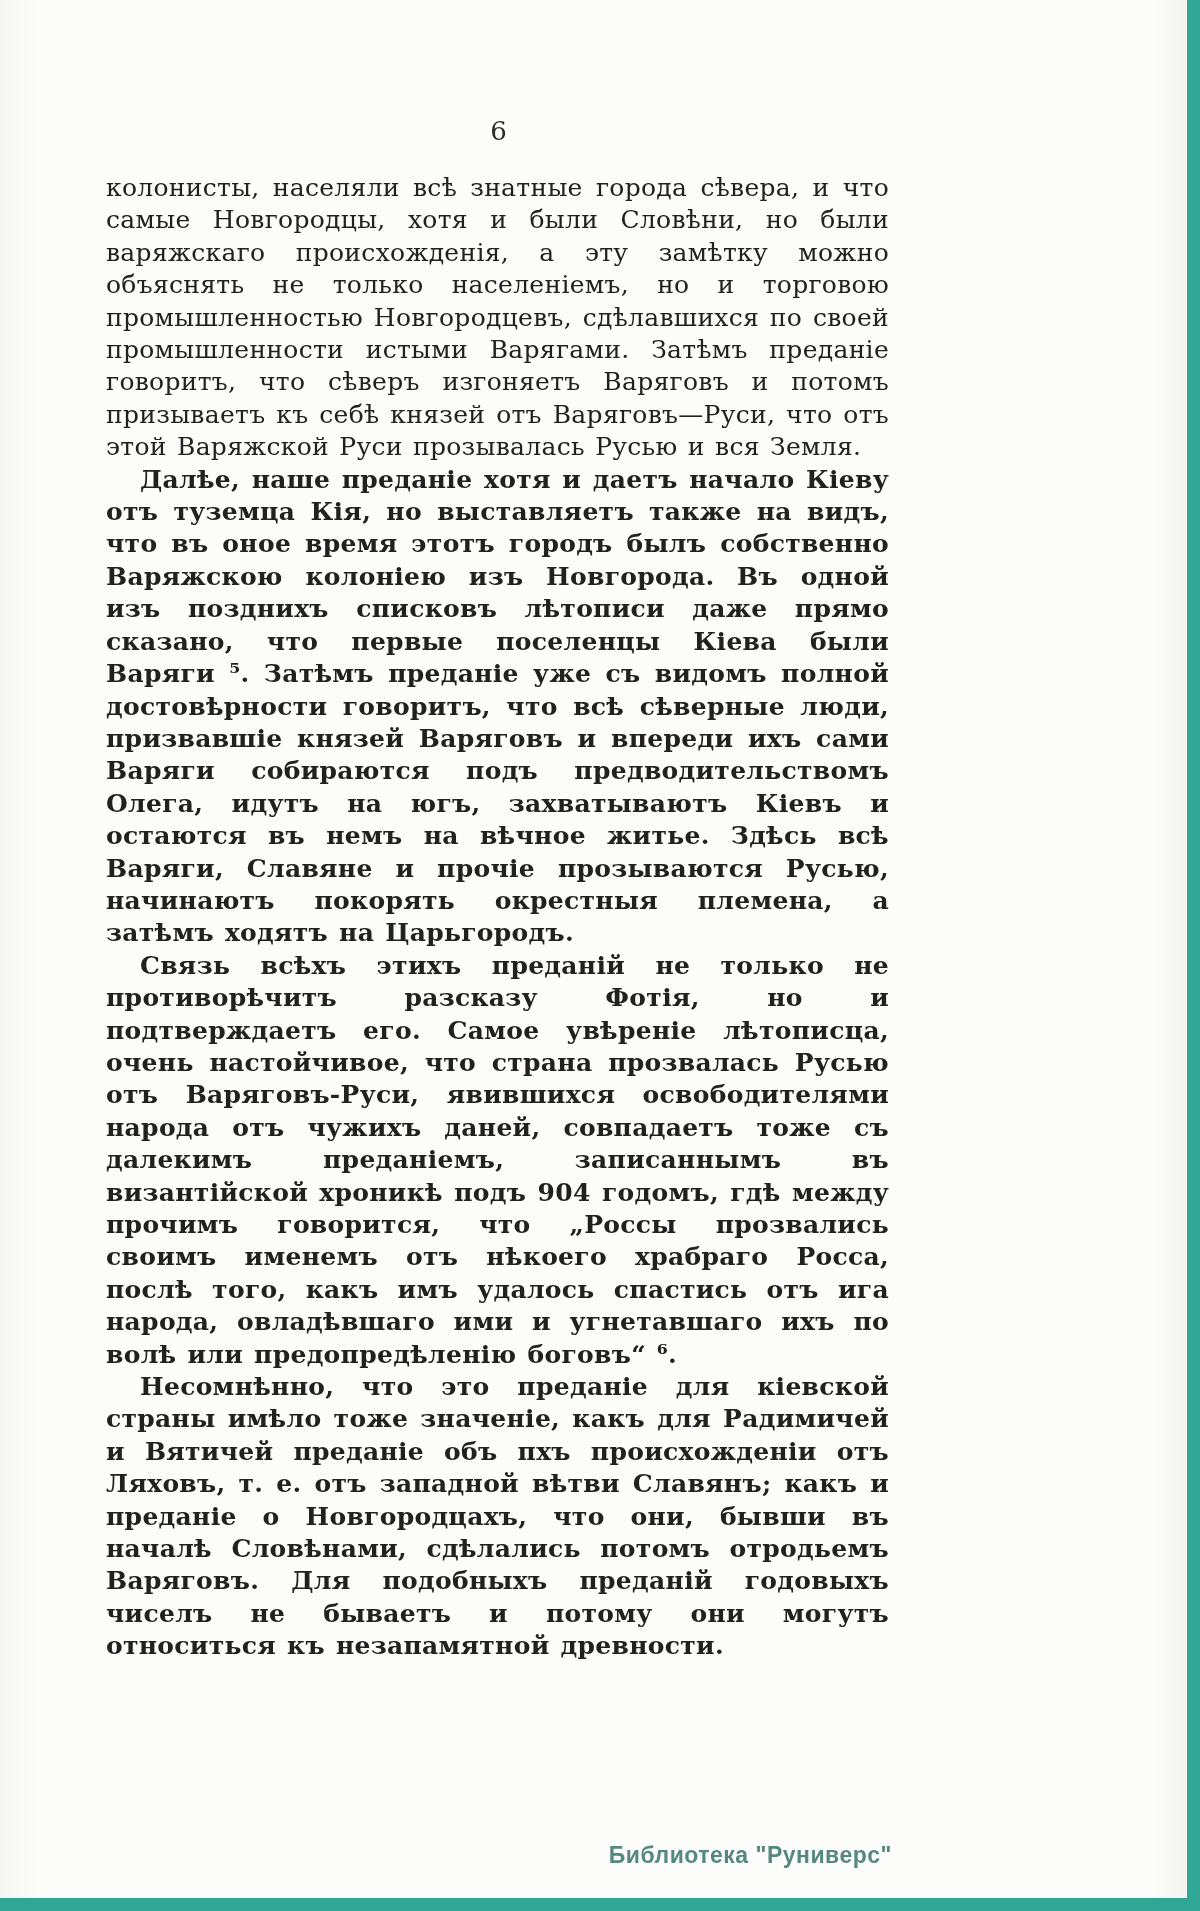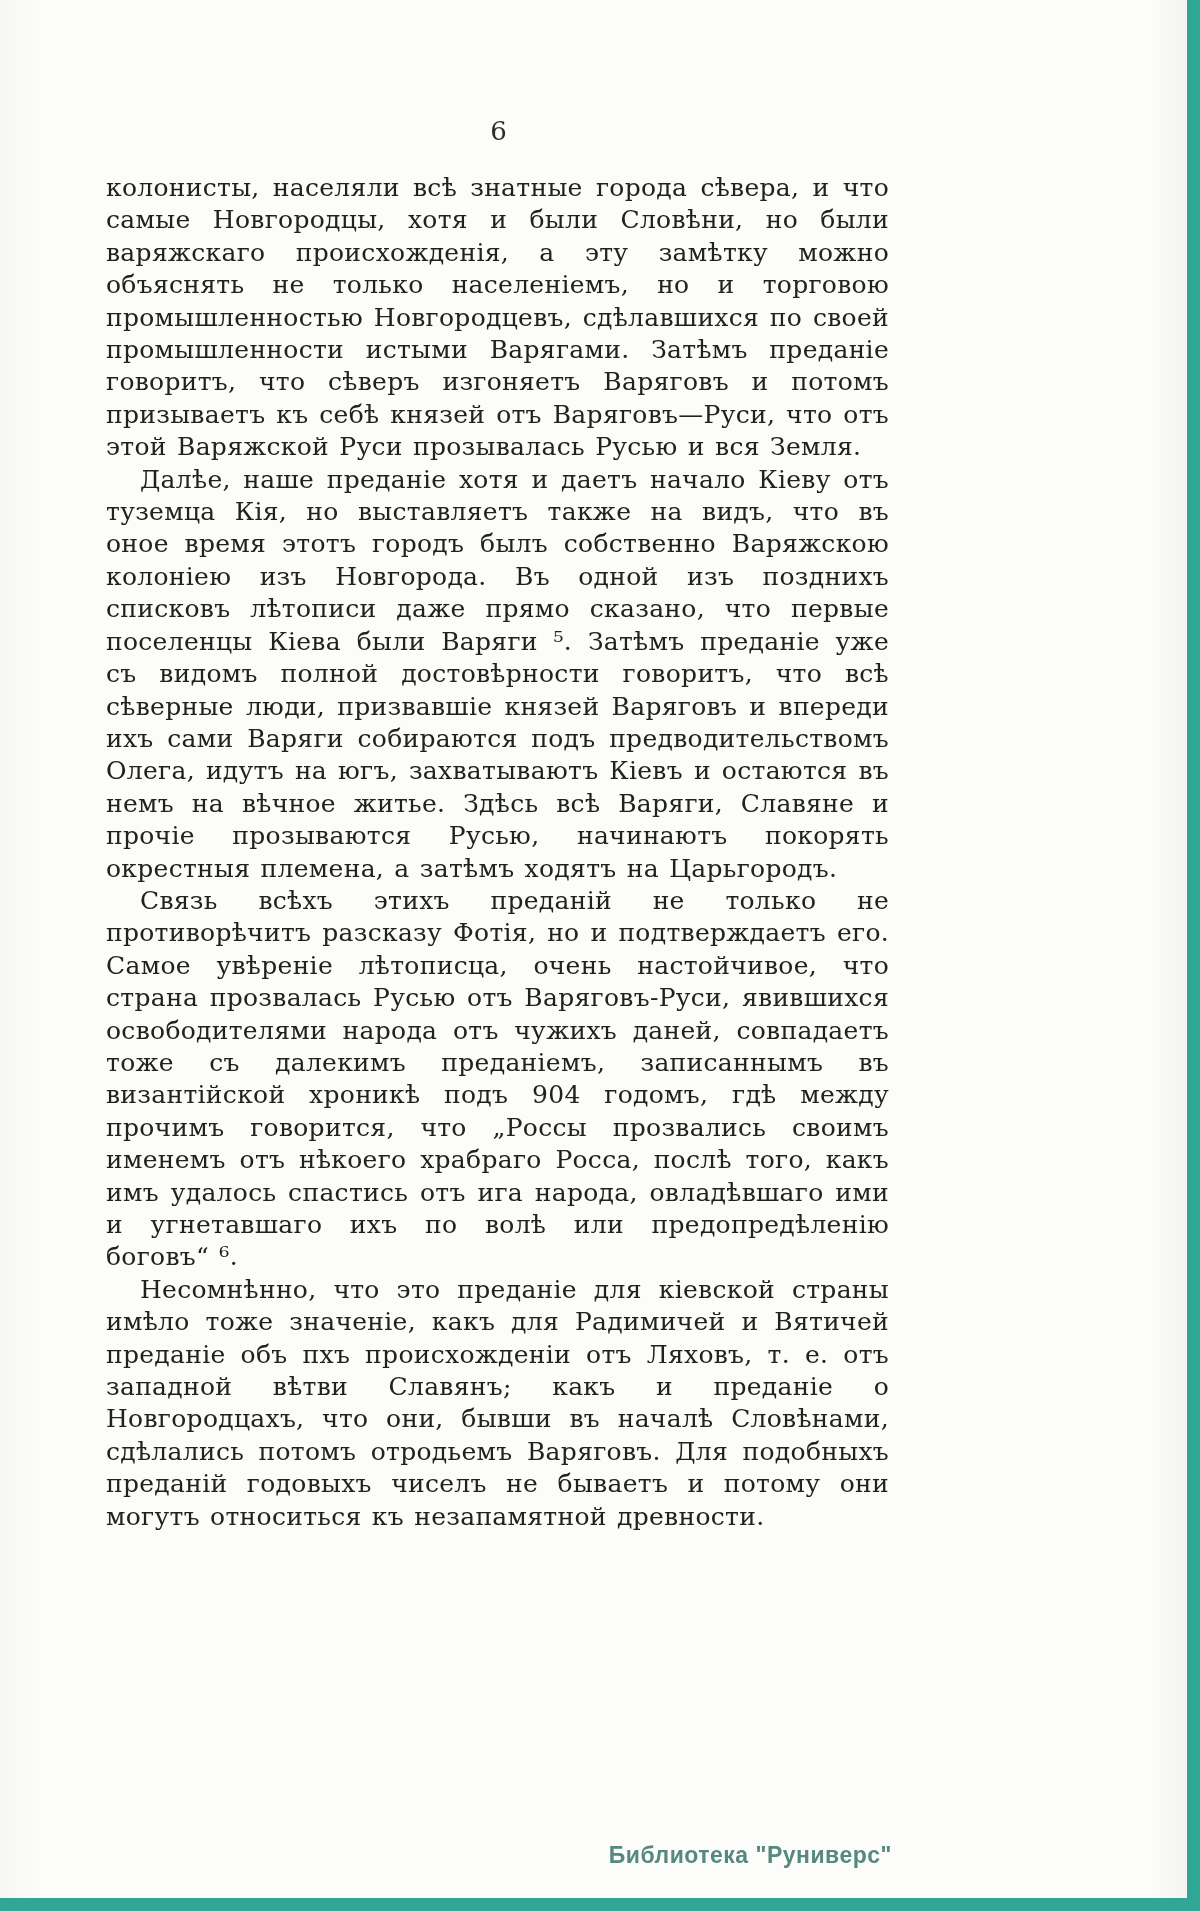--- a/index.html
+++ b/index.html
@@ -40,20 +40,21 @@
     margin: 0;
     font-size: 25px;
     line-height: 32.4px;
     color: #222120;
     text-align: justify;
     letter-spacing: 0.3px;
     word-spacing: 2px;
   }
   .text-block p.indent {
     text-indent: 34px;
+    font-weight: bold;
   }
   .watermark {
     position: absolute;
     top: 1842px;
     right: 308px;
     font-family: "Liberation Sans", sans-serif;
     font-weight: bold;
     font-size: 23px;
     color: var(--wm-color, #55887e);
     letter-spacing: 0.5px;

